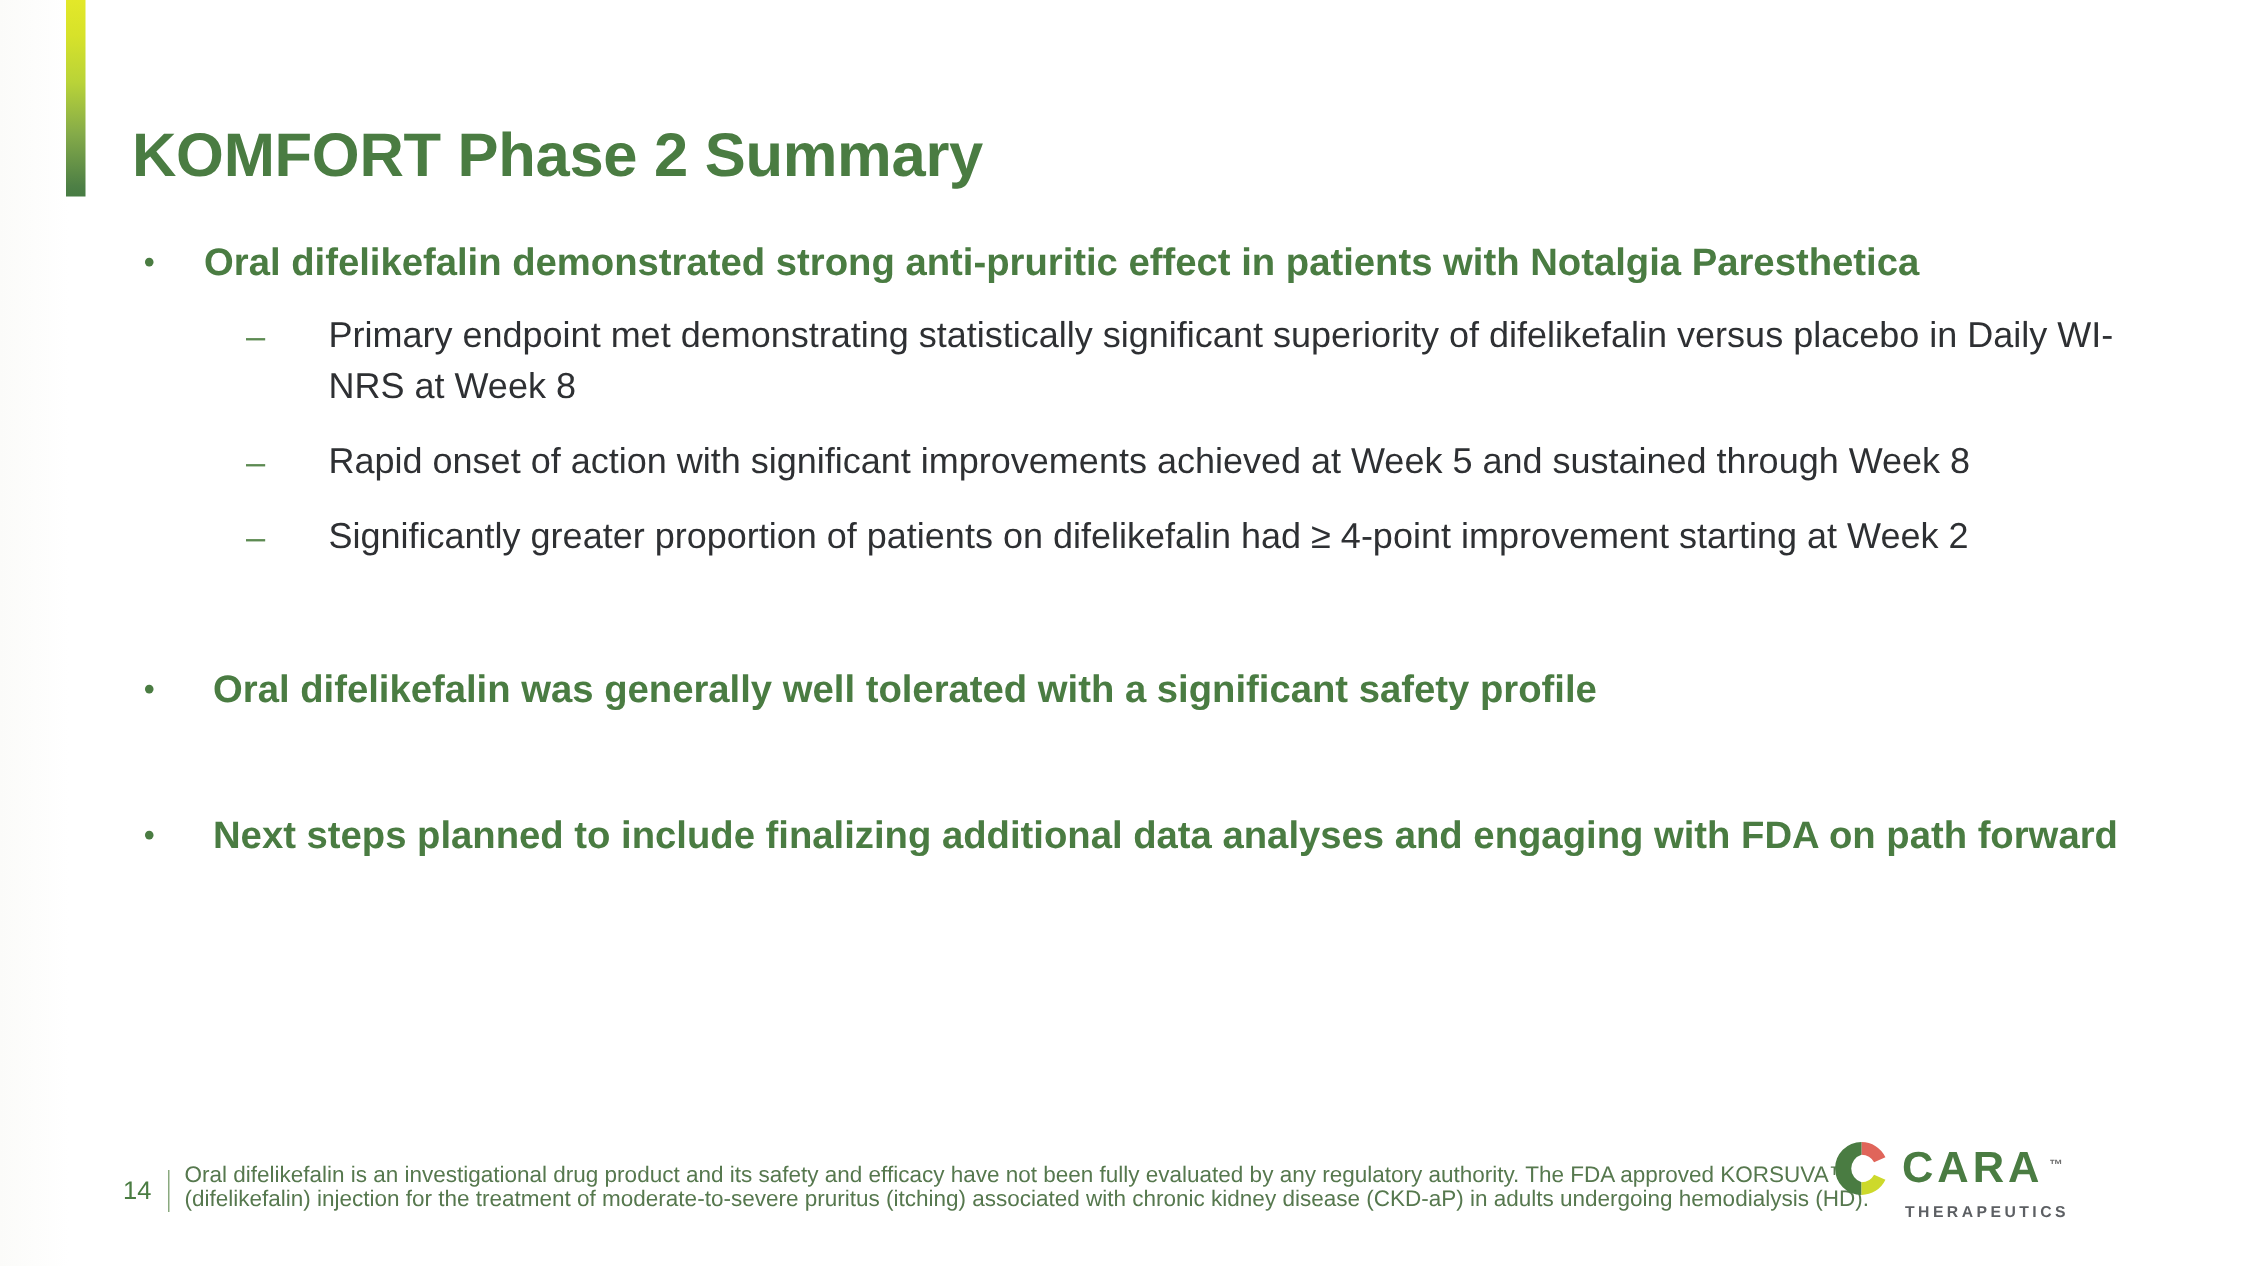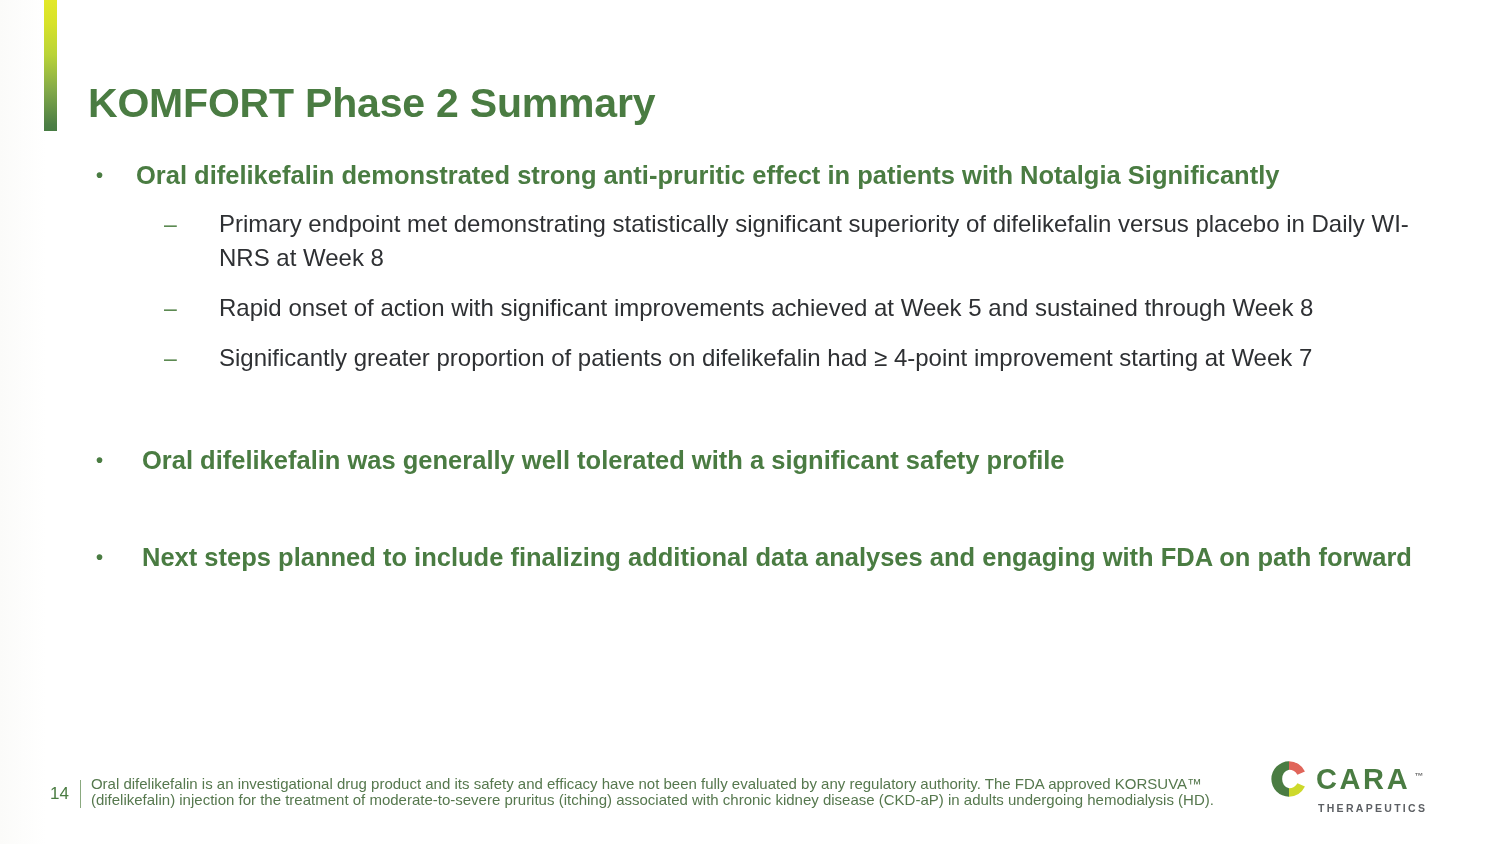--- a/index.html
+++ b/index.html
@@ -116,38 +116,39 @@
     left: 50px;
     top: 776px;
     display: flex;
     align-items: flex-start;
   }
   .page-num {
     font-size: 17px;
     color: #4a7c42;
     line-height: 20px;
     padding-top: 8px;
+    margin-left: 32px;
   }
   .footer-divider {
     width: 1px;
     height: 28px;
     background: #8aa97f;
     margin: 4px 10px 0 11px;
   }
   .footnote {
     font-size: 15px;
     color: #56784e;
     line-height: 15.5px;
     max-width: 1175px;
   }
 
   
   .logo {
     position: absolute;
-    left: 1268px;
+    left: 1220px;
     top: 758px;
     display: flex;
     flex-direction: column;
     align-items: flex-start;
   }
   .logo-row {
     display: flex;
     align-items: center;
   }
   .logo-mark {
@@ -190,35 +191,35 @@
   <div class="edge-wash"></div>
 
   <div class="accent-bar"></div>
 
   <div class="slide-title">KOMFORT Phase 2 Summary</div>
 
   <div class="body-area">
 
     <div class="lvl1">
       <span class="marker">•</span>
-      <span class="txt">Oral difelikefalin demonstrated strong anti-pruritic effect in patients with Notalgia Significantly</span>
+      <span class="txt">Oral difelikefalin demonstrated strong anti-pruritic effect in patients with Notalgia Paresthetica</span>
     </div>
 
     <div class="sub-list">
       <div class="lvl2">
         <span class="marker">–</span>
         <span class="txt">Primary endpoint met demonstrating statistically significant superiority of difelikefalin versus placebo in Daily WI-NRS at Week 8</span>
       </div>
       <div class="lvl2">
         <span class="marker">–</span>
         <span class="txt">Rapid onset of action with significant improvements achieved at Week 5 and sustained through Week 8</span>
       </div>
       <div class="lvl2">
         <span class="marker">–</span>
-        <span class="txt">Significantly greater proportion of patients on difelikefalin had ≥ 4-point improvement starting at Week 7</span>
+        <span class="txt">Significantly greater proportion of patients on difelikefalin had ≥ 4-point improvement starting at Week 2</span>
       </div>
     </div>
 
     <div class="gap-a"></div>
 
     <div class="lvl1 loose">
       <span class="marker">•</span>
       <span class="txt">Oral difelikefalin was generally well tolerated with a significant safety profile</span>
     </div>
 

